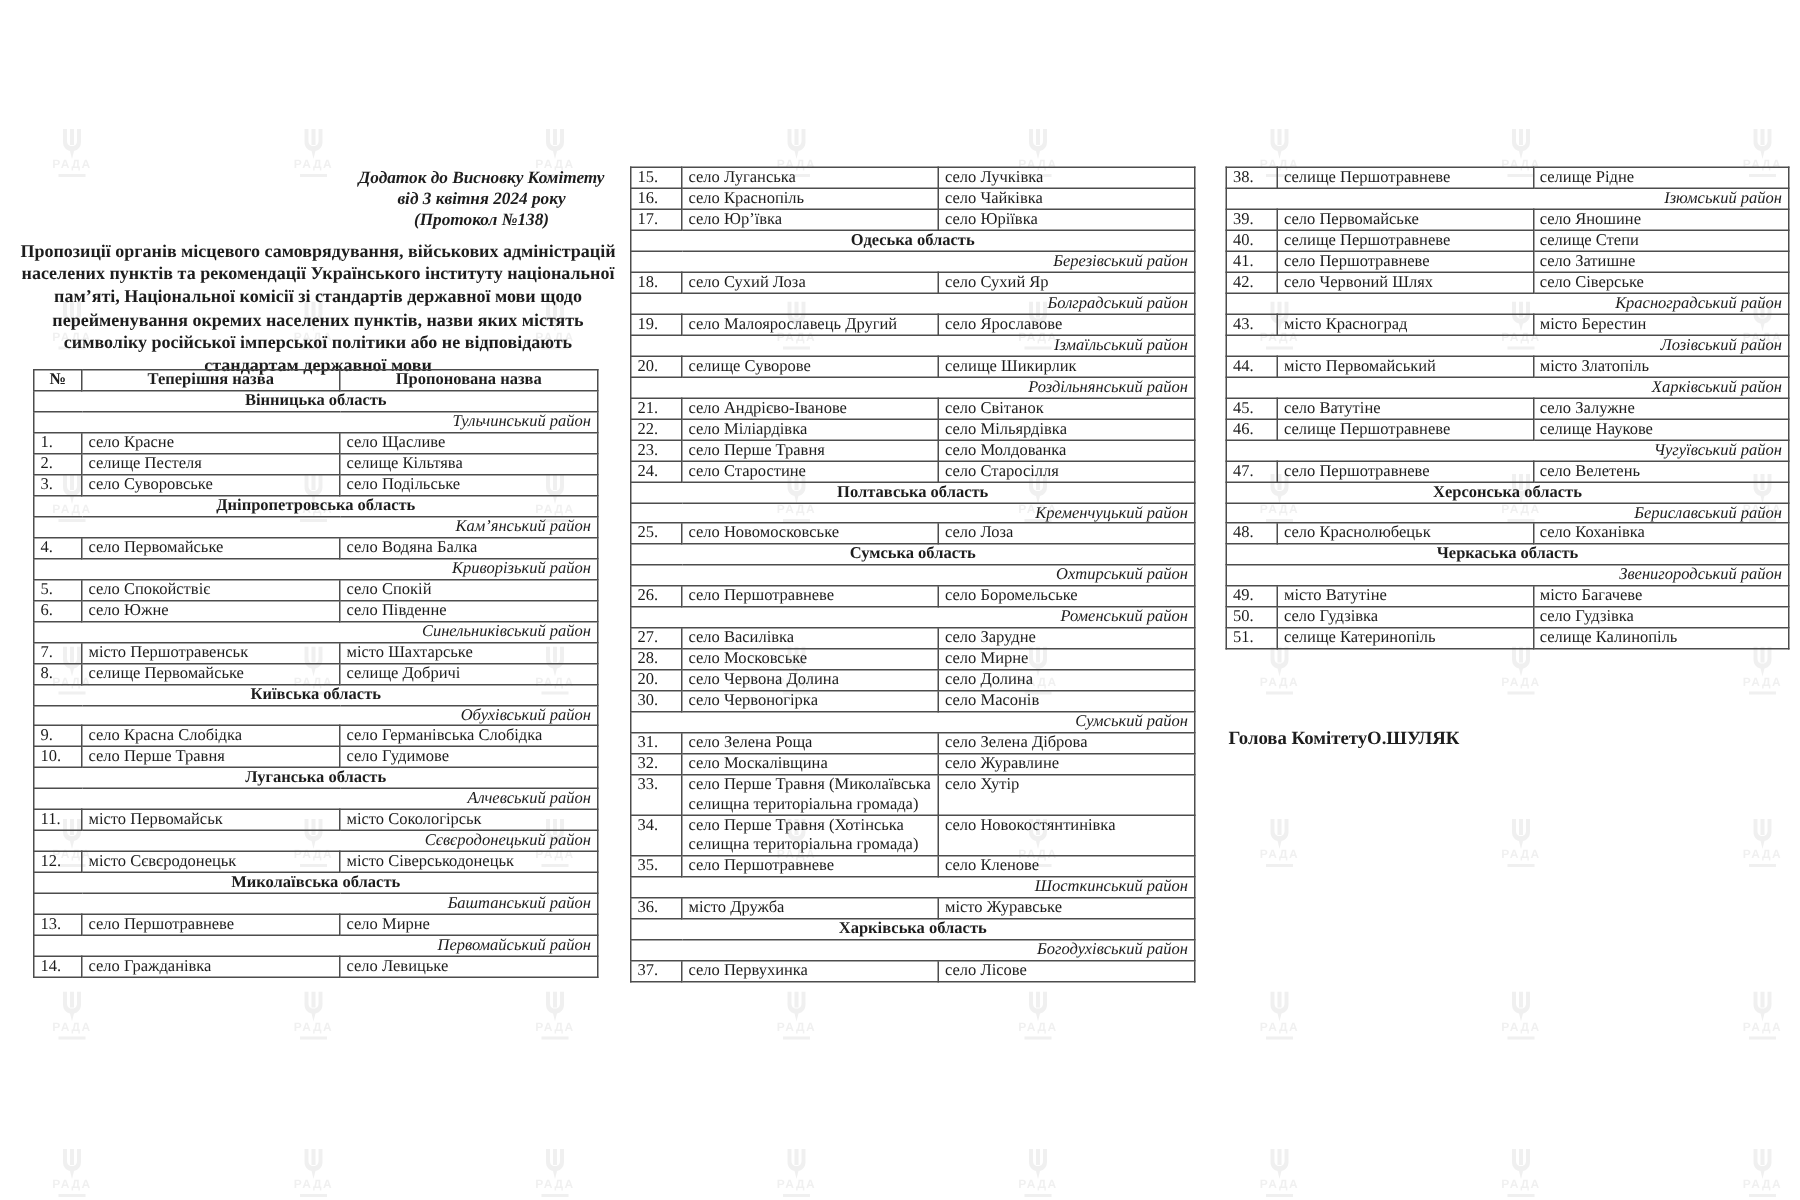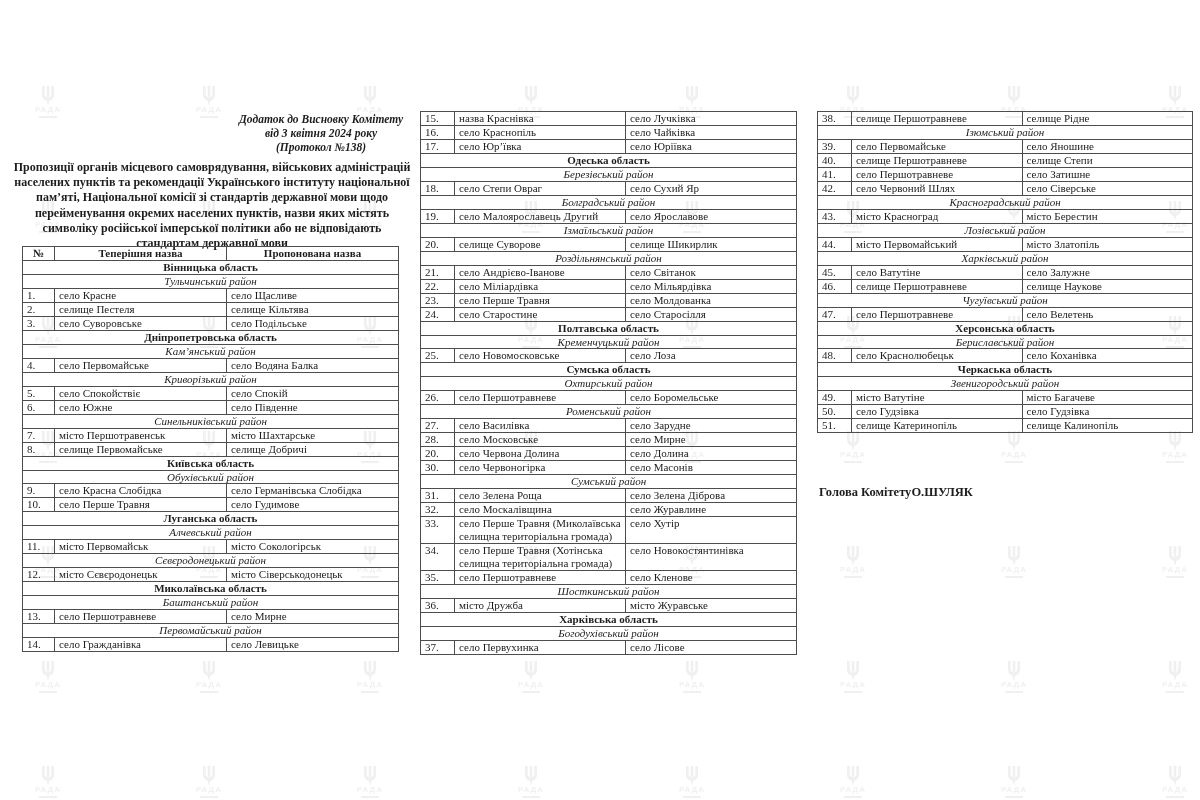--- a/index.html
+++ b/index.html
@@ -28,21 +28,21 @@
   .col2{left:420px;top:111px;width:377px;}
   .col3{left:817px;top:111px;width:376px;}
   table.doc-table{border-collapse:collapse;width:100%;table-layout:fixed;}
   table.doc-table td{
     border:1px solid #4d4d4d;padding:0 4px;vertical-align:top;
     font-size:11px;line-height:1.18;overflow:hidden;
   }
   td.hdr{text-align:center;font-weight:bold;font-size:11.5px;padding:5px 2px;vertical-align:middle;}
   td.num{padding-left:5px;}
   td.region{text-align:center;font-weight:bold;font-size:12.5px;padding:2px 0;margin-left:28px;}
-  td.district{text-align:center;font-style:italic;font-size:11px;padding:0;}
+  td.district{text-align:right;font-style:italic;font-size:11px;padding:0;}
   .signature{
     margin-top:52px;display:flex;
     font-weight:bold;font-size:12.5px;padding:0 2px;
   }
 </style>
 </head>
 <body>
 
 <div class="page">
   <div id="watermarks">
@@ -638,42 +638,42 @@
   <div class="col col2">
     <table class="doc-table">
       <colgroup>
           <col style="width:34px">
           <col>
           <col>
         </colgroup>
       <tbody>
           <tr>
             <td class="num">15.</td>
-            <td>назва Краснівка</td>
+            <td>село Луганська</td>
             <td>село Лучківка</td>
           </tr>
           <tr>
             <td class="num">16.</td>
             <td>село Краснопіль</td>
             <td>село Чайківка</td>
           </tr>
           <tr>
             <td class="num">17.</td>
             <td>село Юр’ївка</td>
             <td>село Юріївка</td>
           </tr>
           <tr>
             <td colspan="3" class="region">Одеська область</td>
           </tr>
           <tr>
             <td colspan="3" class="district">Березівський район</td>
           </tr>
           <tr>
             <td class="num">18.</td>
-            <td>село Степи Овраг</td>
+            <td>село Сухий Лоза</td>
             <td>село Сухий Яр</td>
           </tr>
           <tr>
             <td colspan="3" class="district">Болградський район</td>
           </tr>
           <tr>
             <td class="num">19.</td>
             <td>село Малоярославець Другий</td>
             <td>село Ярославове</td>
           </tr>

